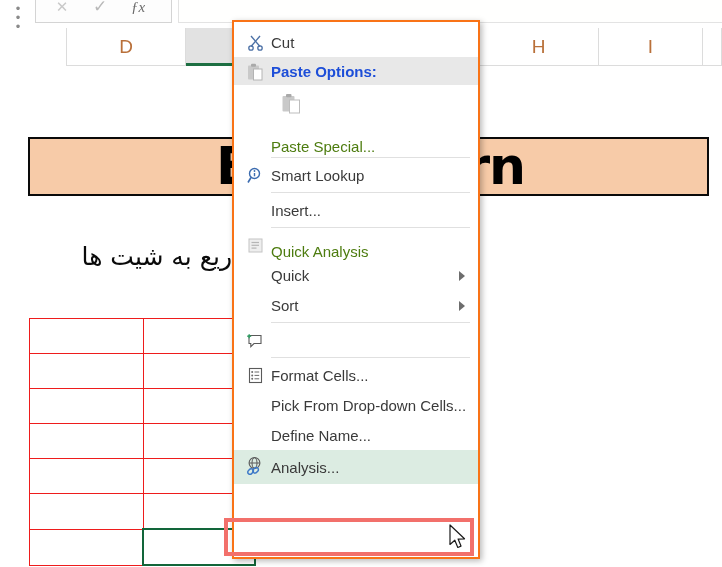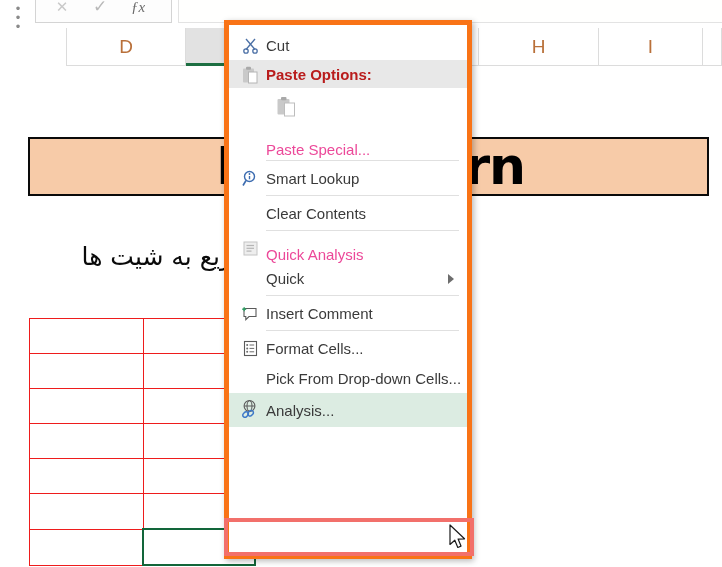--- a/index.html
+++ b/index.html
@@ -49,34 +49,34 @@
             font-family:"DejaVu Sans", sans-serif;white-space:nowrap;overflow:hidden;}
 
   
   .rtable{position:absolute;left:29px;top:251px;width:auto;border-collapse:collapse;}
   .rtable td{border:1px solid #ee1c1c;height:34px;padding:0;background:#ffffff;}
   .rtable td.c1{width:112px;}
   .rtable td.c2{width:110px;}
   .rtable td.selcell{border:2px solid #12663a;}
 
   
-  .ctxmenu{position:absolute;left:224px;top:20px;width:248px;height:539px;
-           background:#ffffff;border:5px solid #f97316;box-sizing:border-box;
+  .ctxmenu{position:absolute;left:232px;top:20px;width:248px;height:539px;
+           background:#ffffff;border:2px solid #f97316;box-sizing:border-box;
            box-shadow:2px 2px 6px rgba(0,0,0,.28);}
   .mi{position:relative;height:30px;display:flex;align-items:center;box-sizing:border-box;}
   .mi .ico{position:absolute;left:6px;top:0;width:30px;height:30px;
            display:flex;align-items:center;justify-content:center;}
   .mi .lbl{margin-left:37px;font-size:15px;color:#3a3a3a;white-space:nowrap;
            font-family:"Liberation Sans", sans-serif;}
-  .mi.dim .lbl{color:#ec4899;margin-top:12px;}
+  .mi.dim .lbl{color:#4d7c0f;margin-top:12px;}
   .mi .arrow{position:absolute;right:13px;top:11px;width:0;height:0;
              border-top:5px solid transparent;border-bottom:5px solid transparent;
              border-left:6px solid #6d6d6d;}
   .mi.header{background:#e8e8e8;height:28px;}
-  .mi.header .lbl{font-weight:bold;color:#b91c1c;}
+  .mi.header .lbl{font-weight:bold;color:#1d4ed8;}
   .mi.pasterow{height:40px;}
   .mi.hl{background:#dcece2;}
   .sep{margin:2px 37px 2px 37px;height:1px;background:#e0e0e0;}
   .sep.full{margin-left:37px;margin-right:8px;}
 
   
   .hl-box{position:absolute;left:224px;top:518px;width:250px;height:38px;
           border:4px solid #f2706b;box-sizing:border-box;pointer-events:none;}
 
   
@@ -204,55 +204,58 @@
           <circle cx="7.5" cy="6.5" r="5" fill="none" stroke="#3c6cb0" stroke-width="1.4"></circle>
           <line x1="4" y1="10.5" x2="1" y2="15.5" stroke="#3c6cb0" stroke-width="1.6"></line>
           <circle cx="7.5" cy="4" r="0.9" fill="#3c6cb0"></circle>
           <line x1="7.5" y1="6" x2="7.5" y2="9.3" stroke="#3c6cb0" stroke-width="1.4"></line>
         </svg>
       </span>
       <span class="lbl">Smart Lookup</span>
     </div>
     <div class="sep full"></div>
 
-
-
-    <div class="mi">
-      <span class="lbl">Clear Contents</span>
-    </div>
+    <div class="mi">
+      <span class="lbl">Insert...</span>
+    </div>
+
+
     <div class="sep full"></div>
 
     <div class="mi dim">
       <span class="ico">
         <svg width="17" height="17" viewBox="0 0 17 17">
           <rect x="2" y="2" width="13" height="13" fill="#eeeeee" stroke="#c4c4c4" stroke-width="1"></rect>
           <line x1="4.5" y1="5.5" x2="12" y2="5.5" stroke="#b5b5b5" stroke-width="1.2"></line>
           <line x1="4.5" y1="8.3" x2="12" y2="8.3" stroke="#b5b5b5" stroke-width="1.2"></line>
           <line x1="4.5" y1="11.1" x2="9.5" y2="11.1" stroke="#b5b5b5" stroke-width="1.2"></line>
         </svg>
       </span>
       <span class="lbl">Quick Analysis</span>
     </div>
 
     <div class="mi">
       <span class="lbl">Quick</span>
       <span class="arrow"></span>
     </div>
 
+    <div class="mi">
+      <span class="lbl">Sort</span>
+      <span class="arrow"></span>
+    </div>
     <div class="sep full"></div>
 
     <div class="mi">
       <span class="ico">
         <svg width="18" height="17" viewBox="0 0 18 17">
           <path d="M3 3.5 h12 v8 h-7 l-3.2 3.2 v-3.2 h-1.8 z" fill="#ffffff" stroke="#5a5a5a" stroke-width="1.1"></path>
           <line x1="3.2" y1="2.2" x2="3.2" y2="6.2" stroke="#2e9e62" stroke-width="1.4"></line>
           <line x1="1.2" y1="4.2" x2="5.2" y2="4.2" stroke="#2e9e62" stroke-width="1.4"></line>
         </svg>
       </span>
-      <span class="lbl">Insert Comment</span>
     </div>
     <div class="sep full"></div>
 
     <div class="mi">
       <span class="ico">
         <svg width="17" height="17" viewBox="0 0 17 17">
           <rect x="2.5" y="1.5" width="12" height="14" fill="#ffffff" stroke="#5a5a5a" stroke-width="1.1"></rect>
           <circle cx="5.2" cy="5" r="1" fill="#6b6b6b"></circle>
           <circle cx="5.2" cy="8.4" r="1" fill="#6b6b6b"></circle>
           <circle cx="5.2" cy="11.8" r="1" fill="#6b6b6b"></circle>
@@ -261,20 +264,23 @@
           <line x1="7.5" y1="11.8" x2="12.2" y2="11.8" stroke="#6b6b6b" stroke-width="1"></line>
         </svg>
       </span>
       <span class="lbl">Format Cells...</span>
     </div>
 
     <div class="mi">
       <span class="lbl">Pick From Drop-down Cells...</span>
     </div>
 
+    <div class="mi">
+      <span class="lbl">Define Name...</span>
+    </div>
 
     <div class="mi hl" style="height:34px;">
       <span class="ico">
         <svg width="19" height="19" viewBox="0 0 19 19">
           <circle cx="8.5" cy="7" r="5.4" fill="none" stroke="#5a5a5a" stroke-width="1.1"></circle>
           <ellipse cx="8.5" cy="7" rx="2.5" ry="5.4" fill="none" stroke="#5a5a5a" stroke-width="1"></ellipse>
           <line x1="3.2" y1="7" x2="13.8" y2="7" stroke="#5a5a5a" stroke-width="1"></line>
           <path d="M3.5 13.5 a2.2 2.2 0 1 1 3.2 3 l-1 1 a2.2 2.2 0 1 1 -3.2 -3 z" fill="none" stroke="#3c78c8" stroke-width="1.5"></path>
           <path d="M8.5 12.3 a2.2 2.2 0 1 1 3.2 3 l-1 1 a2.2 2.2 0 1 1 -3.2 -3 z" fill="none" stroke="#3c78c8" stroke-width="1.5"></path>
         </svg>

